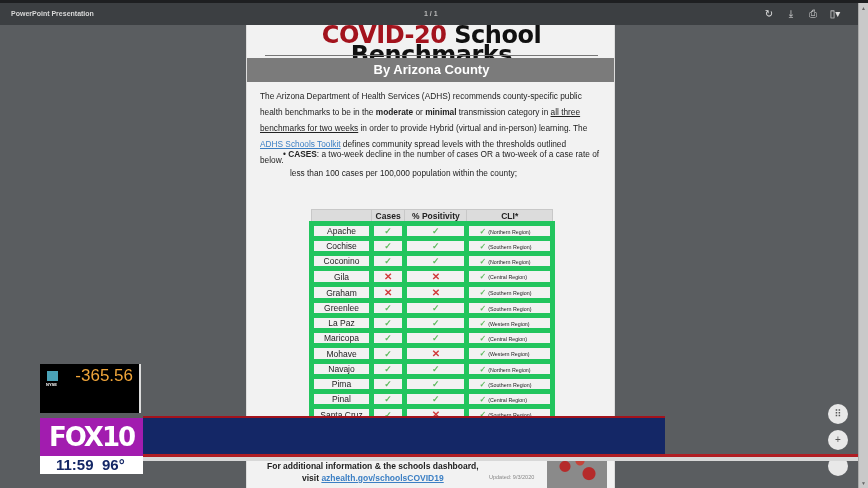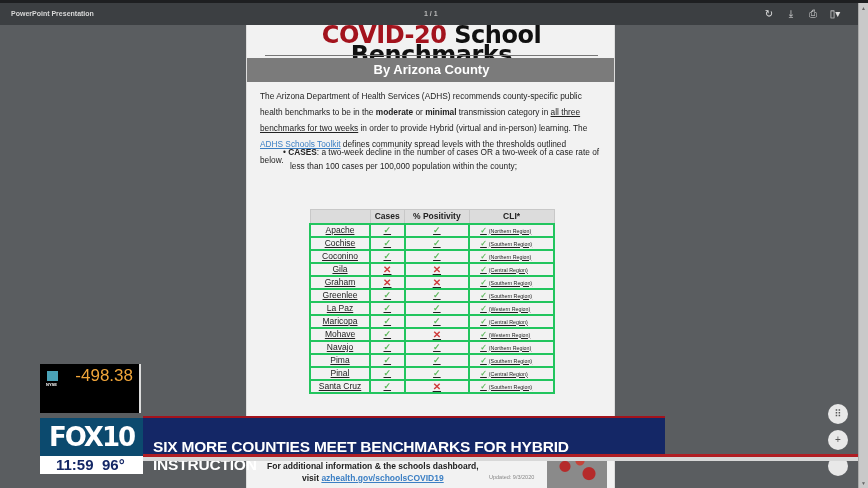--- a/index.html
+++ b/index.html
@@ -16,27 +16,27 @@
   .doc { position: absolute; left: 246px; top: 25px; width: 369px; height: 463px; background: #f2f2f2; border-left: 1px solid #ddd; border-right: 1px solid #ddd; overflow: hidden; }
   .doc-title { position: absolute; left: 0; top: 0; width: 369px; height: 32px; text-align: center; font-family: "DejaVu Sans", sans-serif; font-weight: bold; font-size: 24px; letter-spacing: -0.5px; line-height: 20px; }
   .doc-title .red { color: #a3131d; }
   .doc-title .black { color: #111; }
   .title-rule { position: absolute; left: 18px; top: 30px; width: 333px; height: 1px; background: #777; }
   .subhead { position: absolute; left: 0; top: 33px; width: 369px; height: 24px; background: #7b7b7b; color: #fff; text-align: center; font-weight: bold; font-size: 13px; line-height: 24px; }
   .intro { position: absolute; left: 13px; top: 63px; width: 330px; font-size: 8.3px; line-height: 16px; color: #222; }
   .intro b { font-weight: bold; }
   .intro .u { text-decoration: underline; }
   .intro .link { color: #3b7fc4; text-decoration: underline; }
-  .bullets { position: absolute; left: 36px; top: 120px; width: 320px; font-size: 8.3px; line-height: 14px; color: #222; }
+  .bullets { position: absolute; left: 36px; top: 120px; width: 320px; font-size: 8.3px; line-height: 19px; color: #222; }
   .bullets .bl { padding-left: 7px; text-indent: -7px; }
   .bullets b { font-weight: bold; }
 
   table.bench { position: absolute; left: 62px; top: 184px; width: 246px; border-collapse: collapse; font-size: 8.5px; }
   table.bench th { background: #dcdcdc; height: 14px; font-weight: bold; color: #222; }
-  table.bench td { height: 13px; border: 2px solid #22c55e; text-align: center; color: #222; background: #f2f2f2; text-decoration: underline; }
+  table.bench td { height: 13px; border: 5px solid #22c55e; text-align: center; color: #222; background: #f2f2f2; }
   table.bench th { border: 1px solid #c8c8c8; }
   table.bench td.county { width: 60px; }
   table.bench td.cli { text-align: left; padding-left: 10px; font-size: 5.3px; }
   .ok { color: #5cb85c; font-size: 9px; font-weight: bold; }
   .no { color: #d03b3b; font-size: 10px; font-weight: bold; }
   .cli .ok { font-size: 8px; margin-right: 2px; }
 
   .footer-text { position: absolute; left: 0; top: 436px; width: 369px; font-size: 8.5px; font-weight: bold; color: #222; }
   .footer-text .l1 { position: absolute; left: 20px; top: 0; }
   .footer-text .l2 { position: absolute; left: 55px; top: 12px; }
@@ -46,21 +46,21 @@
 
   .zoom-btn { position: absolute; left: 828px; width: 20px; height: 20px; border-radius: 50%; background: #e8e8e8; color: #555; font-size: 10px; text-align: center; line-height: 20px; }
 
   
   .ticker { position: absolute; left: 40px; top: 364px; width: 101px; height: 49px; background: #000; border-right: 2px solid #ddd; }
   .ticker .nyse { position: absolute; left: 7px; top: 7px; width: 11px; height: 10px; background: #4aa3b8; }
   .ticker .nyse-label { position: absolute; left: 6px; top: 18px; font-size: 4px; color: #fff; font-weight: bold; }
   .ticker .chg { position: absolute; right: 6px; top: 2px; color: #f0a53a; font-size: 17px; }
   .ticker .val { position: absolute; right: 6px; top: 25px; color: #f0a53a; font-size: 18px; margin-top: 39px; }
 
-  .logo-box { position: absolute; left: 40px; top: 418px; width: 103px; height: 38px; background: #0c4a6e; color: #fff; font-family: "DejaVu Sans", sans-serif; font-weight: bold; font-size: 26px; text-align: center; line-height: 38px; letter-spacing: -2px; }
+  .logo-box { position: absolute; left: 40px; top: 418px; width: 103px; height: 38px; background: #a21caf; color: #fff; font-family: "DejaVu Sans", sans-serif; font-weight: bold; font-size: 26px; text-align: center; line-height: 38px; letter-spacing: -2px; }
   .time-box { position: absolute; left: 40px; top: 456px; width: 103px; height: 18px; background: #ffffff; color: #142766; font-weight: bold; font-size: 15px; line-height: 18px; }
   .time-box .t { position: absolute; left: 16px; }
   .time-box .w { position: absolute; left: 62px; }
 
   .banner { position: absolute; left: 143px; top: 416px; width: 522px; height: 41px; background: #142766; border-top: 2px solid #a3131d; color: #fff; font-weight: bold; }
   .banner .h1 { position: absolute; left: 10px; top: 1px; font-size: 21px; letter-spacing: -0.3px; }
   .banner .h2 { position: absolute; left: 10px; top: 20px; font-size: 15.5px; letter-spacing: -0.2px; }
   .redline { position: absolute; left: 143px; top: 454px; width: 715px; height: 3px; background: #b01e24; }
   .grayline { position: absolute; left: 143px; top: 457px; width: 715px; height: 4px; background: #d8d8d8; }
 </style>
@@ -198,27 +198,26 @@
   <div class="virus"></div>
 </div>
 
 <div class="zoom-btn" style="top:404px">⠿</div>
 <div class="zoom-btn" style="top:430px">+</div>
 <div class="zoom-btn" style="top:456px"></div>
 
 <div class="ticker">
   <div class="nyse"></div>
   <div class="nyse-label">NYSE</div>
-  <div class="chg">-498.38</div>
+  <div class="chg">-365.56</div>
   <div class="val">28,203.15</div>
 </div>
 
 <div class="logo-box">FOX10</div>
 <div class="time-box">
   <span class="t">11:59</span>
   <span class="w">96°</span>
 </div>
 
 <div class="banner">
-  <div class="h2">SIX MORE COUNTIES MEET BENCHMARKS FOR HYBRID INSTRUCTION</div>
 </div>
 <div class="redline"></div>
 <div class="grayline"></div>
 
 </body></html>

